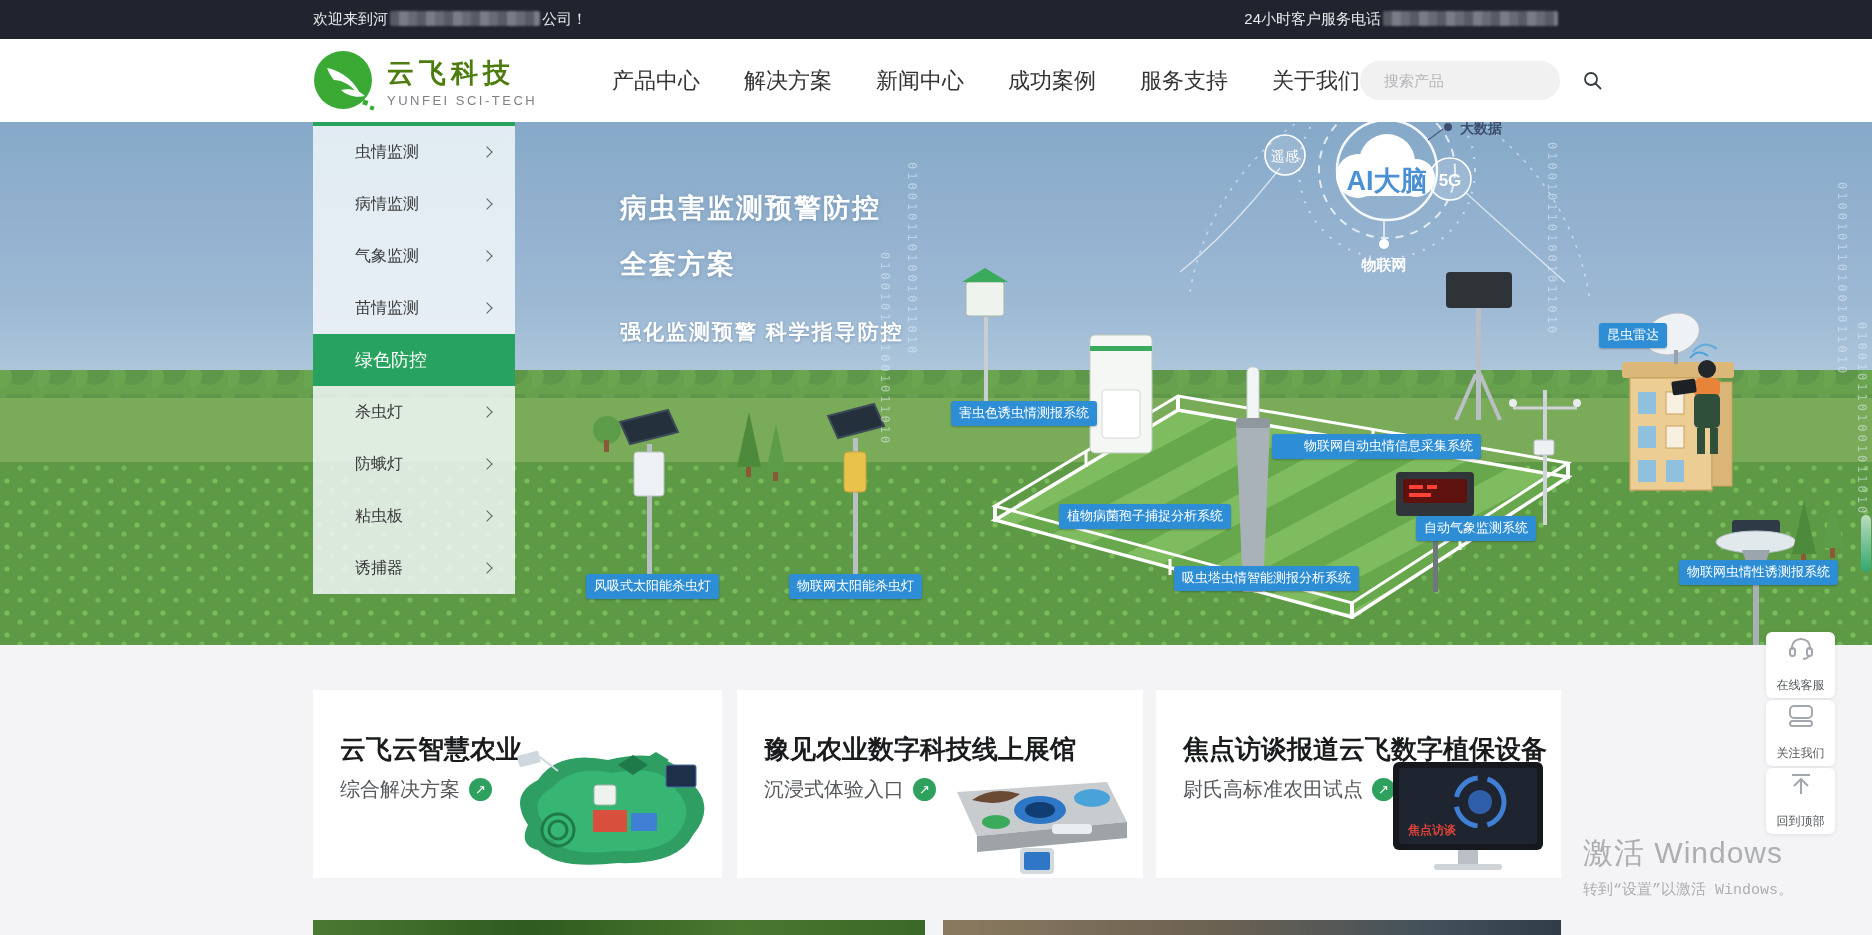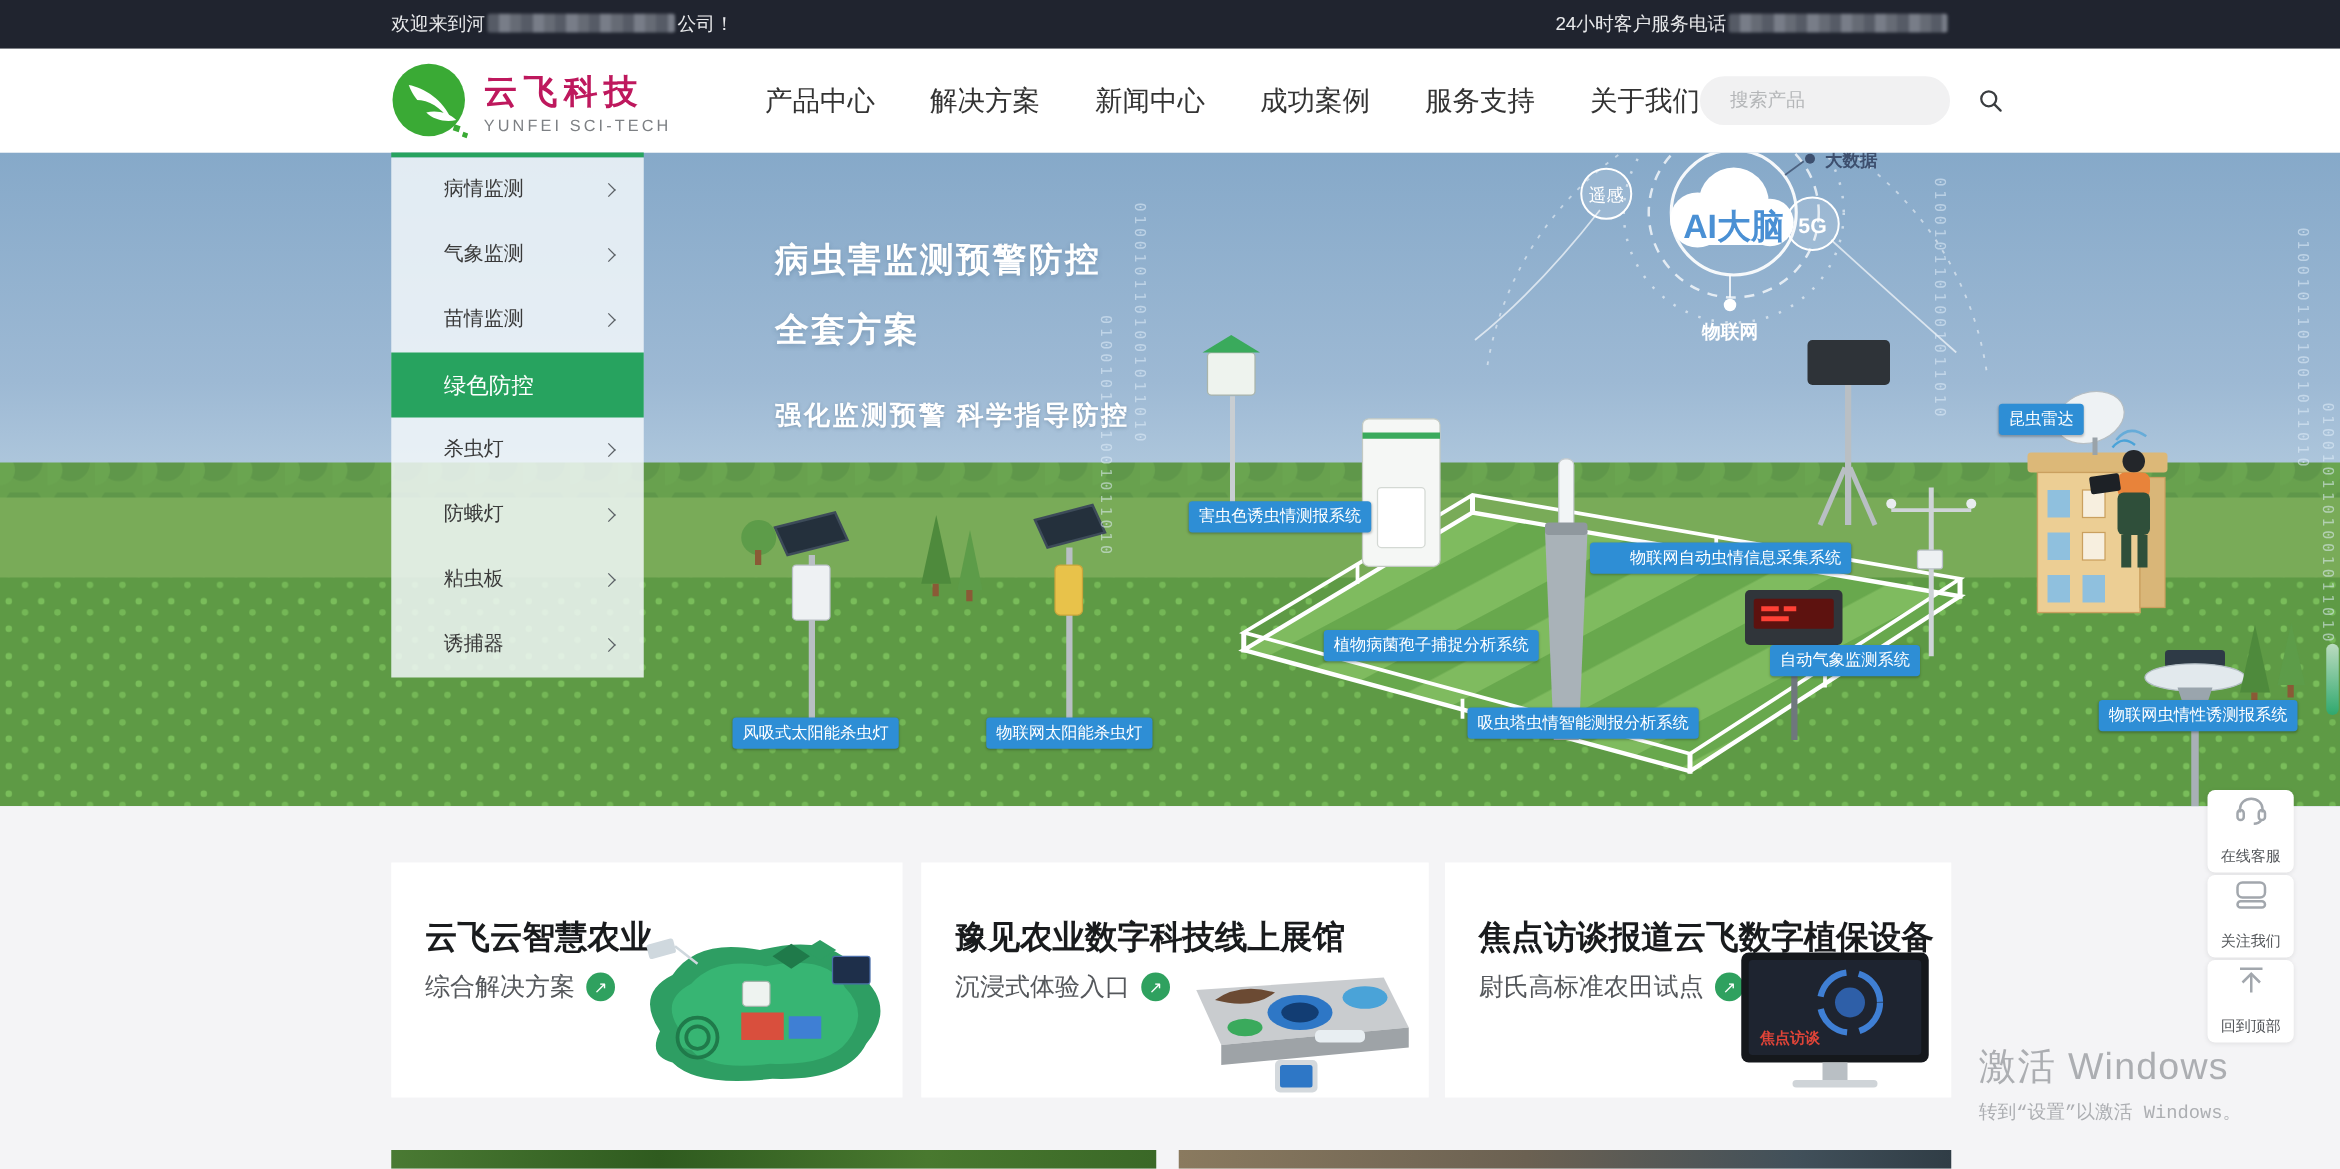--- a/index.html
+++ b/index.html
@@ -13,21 +13,21 @@
   .topbar-inner { position:absolute; left:313px; right:312px; top:0; height:39px;
                   display:flex; justify-content:space-between; align-items:center; }
   .mosaic { display:inline-block; height:15px; vertical-align:-2px; border-radius:2px;
             background:repeating-linear-gradient(90deg,#565b66 0 9px,#787d88 9px 18px,#666b75 18px 27px);
             filter:blur(1.2px); margin:0 2px; }
 
   
   .header { position:absolute; left:0; top:39px; width:1872px; height:83px; background:#ffffff; z-index:30; }
   .logo { position:absolute; left:313px; top:10px; height:64px; display:flex; align-items:center; gap:12px; cursor:pointer; }
   .logo-text { display:flex; flex-direction:column; }
-  .logo-title { font-size:27px; font-weight:bold; color:#be185d; letter-spacing:5px; }
+  .logo-title { font-size:27px; font-weight:bold; color:#4d7c0f; letter-spacing:5px; }
   .logo-sub { font-size:13px; color:#7d8084; letter-spacing:2.5px; margin-top:2px; }
   .nav { position:absolute; left:590px; top:0; height:83px; display:flex; align-items:center; }
   .nav-item { padding:0 22px; font-size:22px; color:#333; cursor:pointer; white-space:nowrap; }
   .search-box { position:absolute; left:1360px; top:22px; width:200px; height:39px;
                 background:#f1f1f2; border-radius:20px; display:flex; align-items:center; }
   .search-box input { flex:1; border:none; outline:none; background:transparent; font-size:15px;
                       color:#333; padding-left:24px; font-family:inherit; }
   .search-box input::placeholder { color:#b4b6b8; }
   .search-icon { width:40px; height:39px; display:flex; align-items:center; justify-content:center; cursor:pointer; }
 
@@ -316,20 +316,21 @@
   <div class="badge" style="left:1416px; top:394px;">自动气象监测系统</div>
   <div class="badge" style="left:1174px; top:444px;">吸虫塔虫情智能测报分析系统</div>
   <div class="badge" style="left:1679px; top:438px;">物联网虫情性诱测报系统</div>
   <div class="badge" style="left:586px;  top:452px;">风吸式太阳能杀虫灯</div>
   <div class="badge" style="left:789px;  top:452px;">物联网太阳能杀虫灯</div>
 </div>
 
 <div class="menu">
   <div class="menu-topline"></div>
   <div class="menu-panel">
+    <div class="menu-item"><span>虫情监测</span><span class="chev"></span></div>
     <div class="menu-item"><span>病情监测</span><span class="chev"></span></div>
     <div class="menu-item"><span>气象监测</span><span class="chev"></span></div>
     <div class="menu-item"><span>苗情监测</span><span class="chev"></span></div>
     <div class="menu-item active"><span>绿色防控</span></div>
     <div class="menu-item"><span>杀虫灯</span><span class="chev"></span></div>
     <div class="menu-item"><span>防蛾灯</span><span class="chev"></span></div>
     <div class="menu-item"><span>粘虫板</span><span class="chev"></span></div>
     <div class="menu-item"><span>诱捕器</span><span class="chev"></span></div>
   </div>
 </div>

